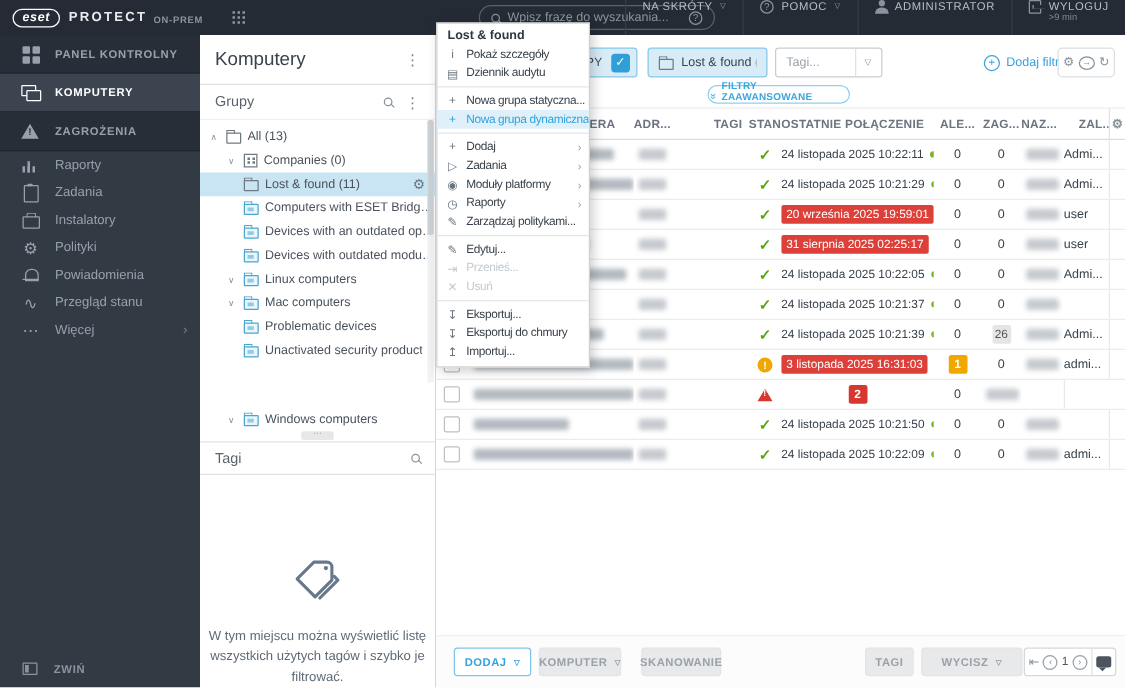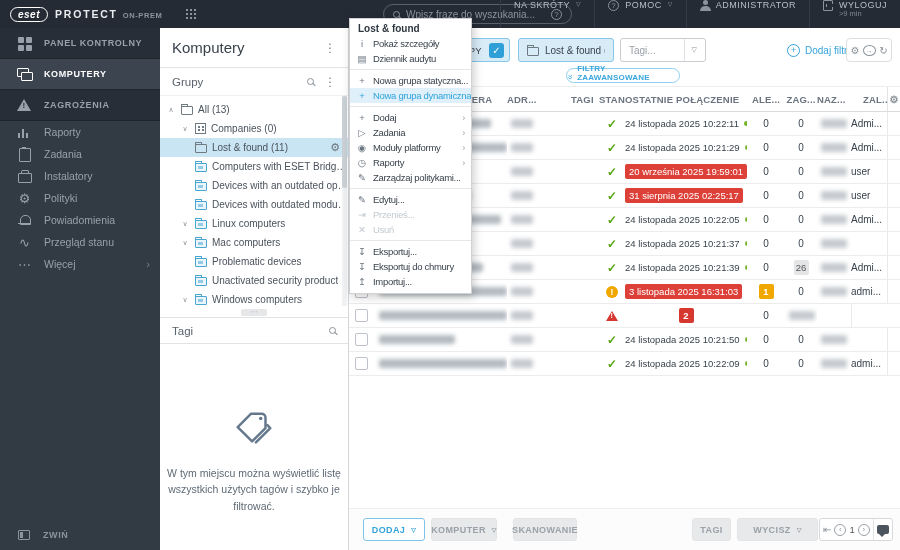--- a/index.html
+++ b/index.html
@@ -300,21 +300,21 @@
         <span style="overflow: hidden; text-overflow: ellipsis;">Mac computers</span>
       </div>
       <div class="tnode" style="padding-left: 35px;">
         <span class="fold dyn"></span>
         <span style="overflow: hidden; text-overflow: ellipsis;">Problematic devices</span>
       </div>
       <div class="tnode" style="padding-left: 35px;">
         <span class="fold dyn"></span>
         <span style="overflow: hidden; text-overflow: ellipsis;">Unactivated security product</span>
       </div>
-      <div class="tnode" style="padding-left: 20px;">
+      <div class="tnode" style="padding-left: 20px; margin-top: 36px;">
         <span class="tchev">∨</span>
         <span class="fold dyn"></span>
         <span style="overflow: hidden; text-overflow: ellipsis;">Windows computers</span>
       </div>
     </div>
   <div class="tree-handle">
       <span>⋯</span>
     </div>
   <div class="tags-bar">
     <span>Tagi</span>

